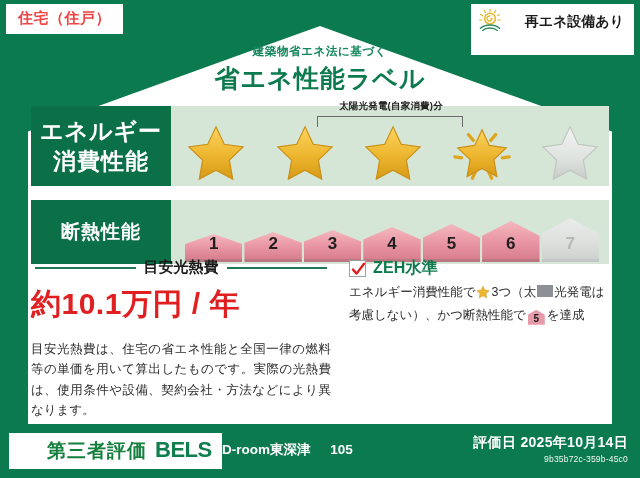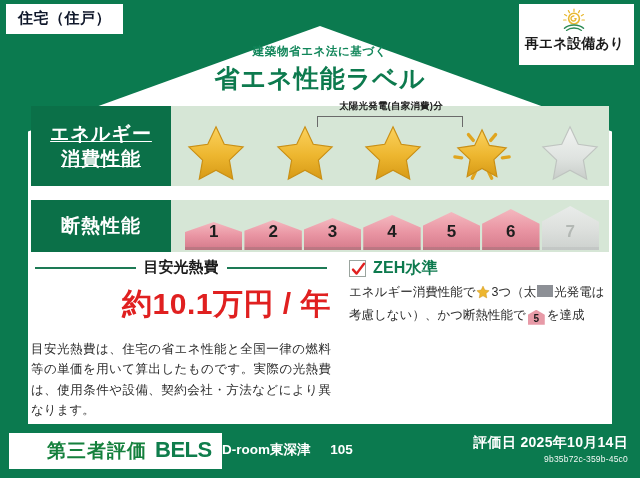--- a/index.html
+++ b/index.html
@@ -26,29 +26,29 @@
   
   .tag-box {
     position: absolute;
     background: #ffffff;
     display: flex; align-items: center;
     white-space: nowrap;
   }
   #tag-dwelling {
     left: 6px; top: 4px;
     padding: 5px 12px 6px 12px;
-    font-size: 15px; font-weight: bold; color: #0f172a;
+    font-size: 15px; font-weight: bold; color: #ef4444;
     letter-spacing: .5px;
     align-items: flex-end;
   }
   #tag-renewable {
     right: 6px; top: 4px;
-    padding: 4px 10px 12px 6px;
-    gap: 0;
-    font-size: 14px; font-weight: bold; color: #1b1b1b; flex-direction: column;
+    padding: 4px 10px 20px 6px;
+    gap: 22px;
+    font-size: 14px; font-weight: bold; color: #1b1b1b;
   }
   #tag-renewable .solar-ico { flex: 0 0 auto; }
 
   
   .title-wrap {
     position: absolute; left: 0; right: 0; top: 44px;
     text-align: center; z-index: 4;
   }
   .title-sub {
     font-size: 11.5px; font-weight: bold; color: #11865a;
@@ -73,22 +73,22 @@
     width: 140px;
     display: flex; flex-direction: column;
     align-items: center; justify-content: center;
     font-weight: bold;
     letter-spacing: 1px;
     line-height: 1.32;
   }
   .perf-body { flex: 1; position: relative; }
 
   #row-energy { left: 31px; top: 106px; width: 578px; height: 80px; }
-  #row-energy .perf-label { font-size: 19px; text-decoration: underline; }
-  #row-insulation { left: 31px; top: 200px; width: 578px; height: 52px; }
+  #row-energy .perf-label { font-size: 23px; }
+  #row-insulation { left: 31px; top: 200px; width: 578px; height: 64px; }
   #row-insulation .perf-label { font-size: 19px; }
 
   
   .stars {
     position: absolute; left: 14px; right: 8px; bottom: 2px;
     display: flex; align-items: flex-end; justify-content: space-between;
   }
   .star-cell { position: relative; width: 62px; height: 62px; }
   .star-cell svg { display: block; width: 62px; height: 62px; }
 
@@ -132,21 +132,21 @@
   .col-left { position: absolute; left: 0; top: 0; width: 300px; }
   .col-right { position: absolute; left: 318px; top: 0; width: 260px; }
 
   .cost-head {
     display: flex; align-items: center; justify-content: center;
     gap: 8px; padding: 0 4px;
   }
   .cost-head .rule { flex: 1; height: 2px; background: #1d7a55; }
   .cost-head .txt { font-size: 15px; font-weight: bold; color: #1b1b1b; white-space: nowrap; }
   .cost-value {
-    margin-top: 7px; text-align: right;
+    margin-top: 7px; text-align: left;
     font-size: 30px; font-weight: bold; color: #e02020;
     letter-spacing: .5px;
   }
   .cost-note {
     margin-top: 14px;
     font-size: 12.5px; color: #2b2b2b; line-height: 1.62;
     text-align: justify;
   }
 
   .zeh-block { margin-bottom: 11px; }

